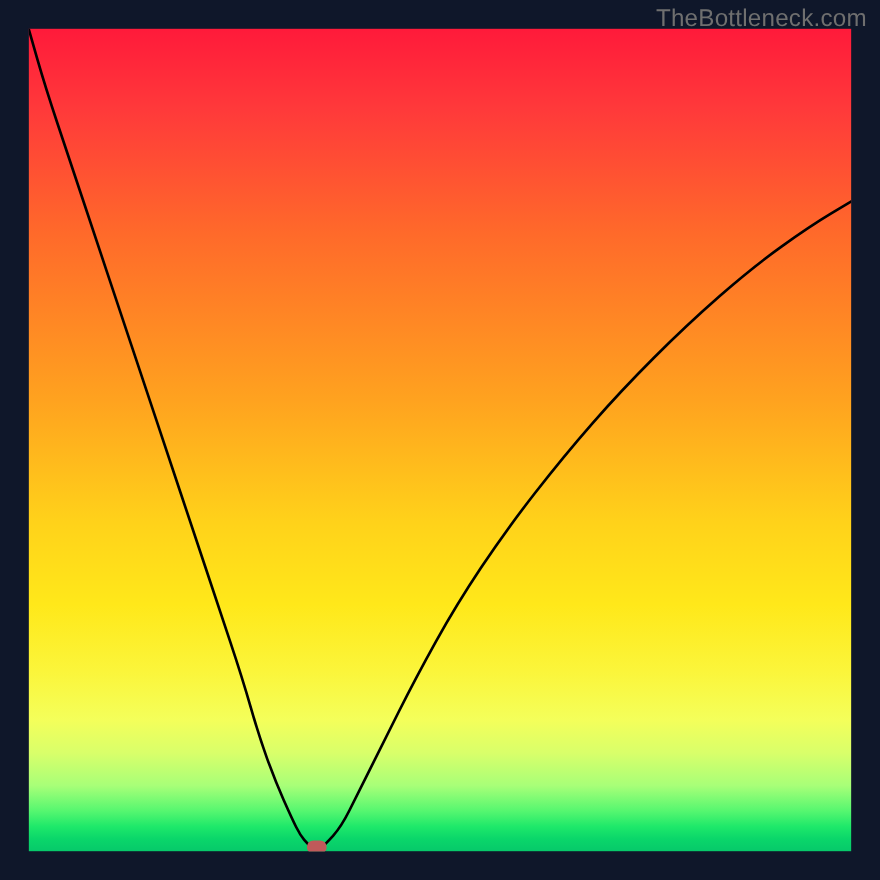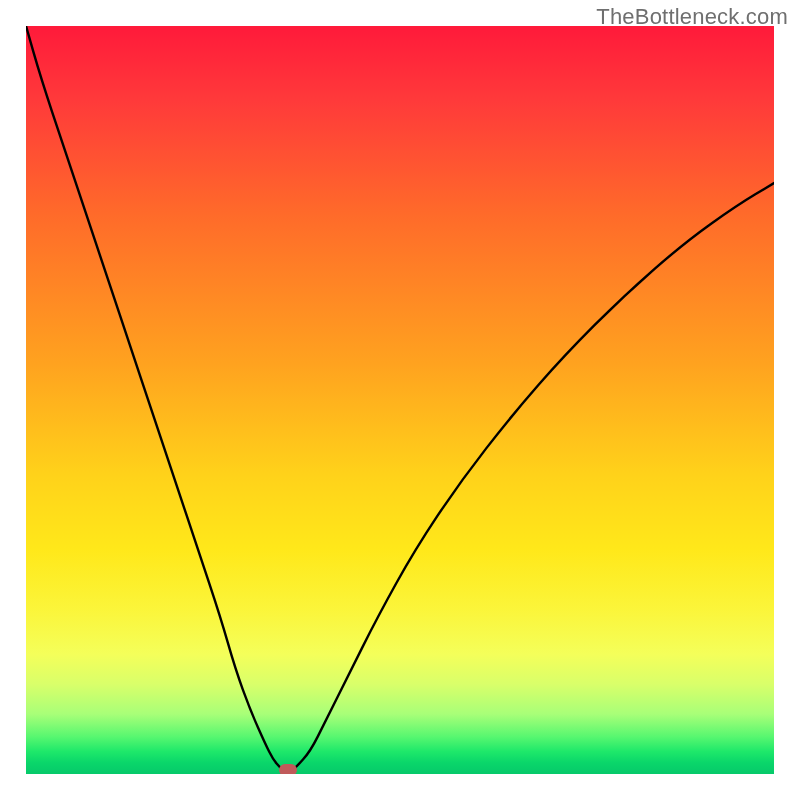--- a/index.html
+++ b/index.html
@@ -7,21 +7,21 @@
     padding: 0;
     width: 800px;
     height: 800px;
     background: #000;
     overflow: hidden;
     font-family: Arial, Helvetica, sans-serif;
   }
   .outer {
     position: absolute;
     inset: 0;
-    background: #ffffff;
+    background: #0f172a;
   }
   .plot-area {
     position: absolute;
     left: 26px;
     top: 26px;
     width: 748px;
     height: 748px;
     overflow: hidden;
   }
   .gradient {

